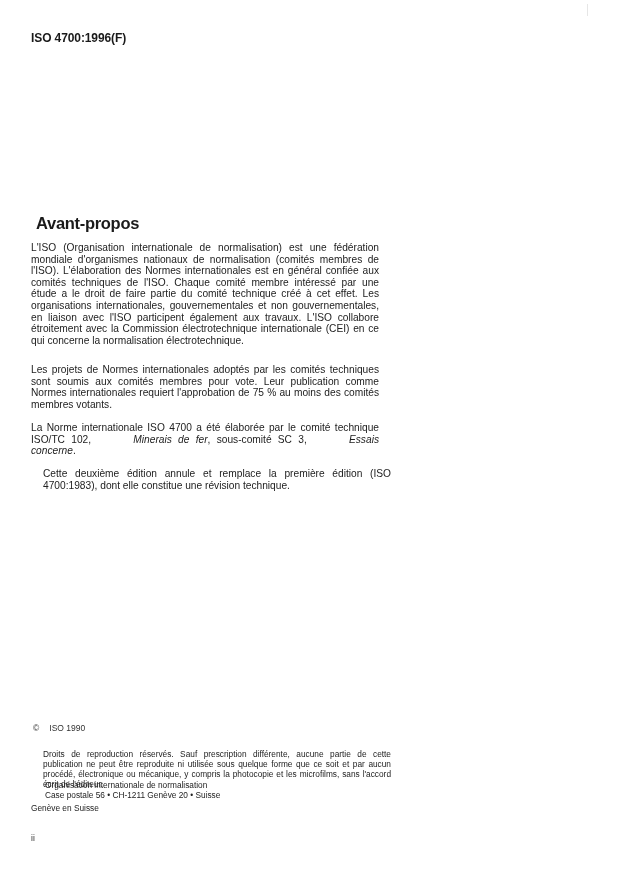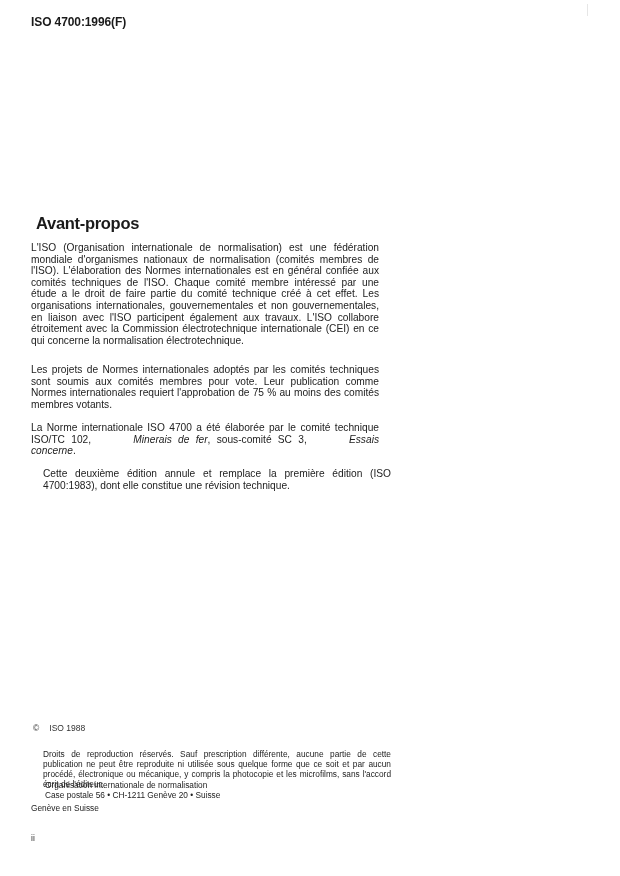--- a/index.html
+++ b/index.html
@@ -11,21 +11,21 @@
       width: 620px;
       height: 876px;
       position: relative;
       overflow: hidden;
       font-family: "Liberation Sans", "DejaVu Sans", sans-serif;
       color: #1a1a1a;
     }
     .page-header {
       position: absolute;
       left: 31px;
-      top: 15px;
+      top: 31px;
       font-size: 12px;
       font-weight: bold;
       letter-spacing: -0.1px;
       text-align: right;
     }
     .section-title {
       position: absolute;
       left: 36px;
       top: 214px;
       font-size: 16.5px;
@@ -106,21 +106,21 @@
 
 <p class="body-text p1" style="margin:0;">L'ISO (Organisation internationale de normalisation) est une fédération mondiale d'organismes nationaux de normalisation (comités membres de l'ISO). L'élaboration des Normes internationales est en général confiée aux comités techniques de l'ISO. Chaque comité membre intéressé par une étude a le droit de faire partie du comité technique créé à cet effet. Les organisations internationales, gouvernementales et non gouvernementales, en liaison avec l'ISO participent également aux travaux. L'ISO collabore étroitement avec la Commission électrotechnique internationale (CEI) en ce qui concerne la normalisation électrotechnique.</p>
 
 <p class="body-text p2" style="margin:0;">Les projets de Normes internationales adoptés par les comités techniques sont soumis aux comités membres pour vote. Leur publication comme Normes internationales requiert l'approbation de 75 % au moins des comités membres votants.</p>
 
 <p class="body-text p3" style="margin:0;"><span>La Norme internationale ISO 4700 a été élaborée par le comité technique ISO/TC 102, </span><span class="italic">Minerais de fer</span><span>, sous-comité SC 3, </span><span class="italic">Essais concerne</span><span>.</span></p>
 
 <p class="body-text p4" style="margin:12px;">Cette deuxième édition annule et remplace la première édition (ISO 4700:1983), dont elle constitue une révision technique.</p>
 
 <div class="copyright">
-  <span class="sym">©</span><span>ISO 1988</span>
+  <span class="sym">©</span><span>ISO 1990</span>
 </div>
 
 <p class="rights" style="margin:12px;">Droits de reproduction réservés. Sauf prescription différente, aucune partie de cette publication ne peut être reproduite ni utilisée sous quelque forme que ce soit et par aucun procédé, électronique ou mécanique, y compris la photocopie et les microfilms, sans l'accord écrit de l'éditeur.</p>
 
 <div class="org-block">
   <div>Organisation internationale de normalisation</div>
   <div>Case postale 56 • CH-1211 Genève 20 • Suisse</div>
 </div>
 
 <div class="printed">Genève en Suisse</div>

